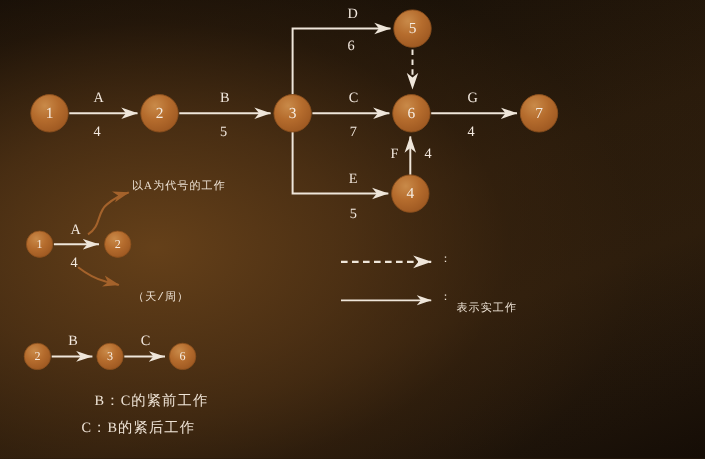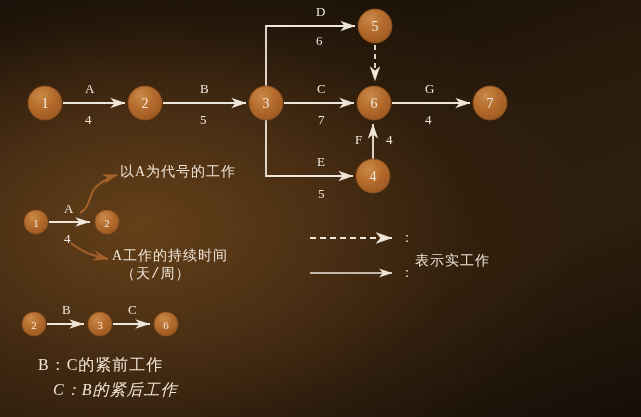--- a/index.html
+++ b/index.html
@@ -21,23 +21,23 @@
     fill:#f6ece1;text-anchor:middle;dominant-baseline:central;
   }
   .lbl{
     position:absolute;color:#f3e9df;
     font-family:"Liberation Serif","DejaVu Serif",serif;
     white-space:nowrap;line-height:1;
   }
   .edgelbl{font-size:13px;letter-spacing:.5px;}
   .cn{
     font-family:"Liberation Serif","DejaVu Serif",serif;
-    color:#efe4d7;font-size:14px;letter-spacing:1px;
+    color:#efe4d7;font-size:10px;letter-spacing:1px;
   }
-  .cn-small{font-size:16px;}
+  .cn-small{font-size:13px;margin-left:48px;}
 </style>
 </head>
 <body>
 
 <div id="stage">
 
   <svg class="layer" viewBox="0 0 641 417">
     <defs>
       <radialGradient id="nodeGrad" cx="38%" cy="30%" r="78%">
         <stop offset="0%" stop-color="#c98a49"></stop>
@@ -162,27 +162,26 @@
   <div class="lbl edgelbl" style="left:355px; top:133px;">F</div>
   <div class="lbl edgelbl" style="left:386px; top:133px;">4</div>
 
   <div class="lbl edgelbl" style="left:425px; top:82px;">G</div>
   <div class="lbl edgelbl" style="left:425px; top:113px;">4</div>
 
   <div class="lbl edgelbl" style="left:64px;  top:202px;">A</div>
   <div class="lbl edgelbl" style="left:64px;  top:232px;">4</div>
 
   <div class="lbl cn" style="left:120px; top:165px;">以A为代号的工作</div>
-  <div class="lbl cn" style="left:112px; top:249px;">A工作的持续时间</div>
   <div class="lbl cn" style="left:121px; top:267px;font-family:Liberation Mono, monospace;">（天/周）</div>
 
   <div class="lbl edgelbl" style="left:62px;  top:303px;">B</div>
   <div class="lbl edgelbl" style="left:128px; top:303px;">C</div>
 
   <div class="lbl cn cn-small" style="left:38px; top:357px;">B：C的紧前工作</div>
-  <div class="lbl cn cn-small" style="left:53px; top:382px;font-style:italic;">C：B的紧后工作</div>
+  <div class="lbl cn cn-small" style="left:26px; top:382px;">C：B的紧后工作</div>
 
   <div class="lbl cn" style="left:400px; top:231px;">：</div>
 
   <div class="lbl cn" style="left:400px; top:266px;">：</div>
-  <div class="lbl cn" style="left:415px; top:254px;text-align:center;">表示实工作</div>
+  <div class="lbl cn" style="left:415px; top:276px;text-align:center;">表示实工作</div>
 
 </div>
 
 </body></html>

